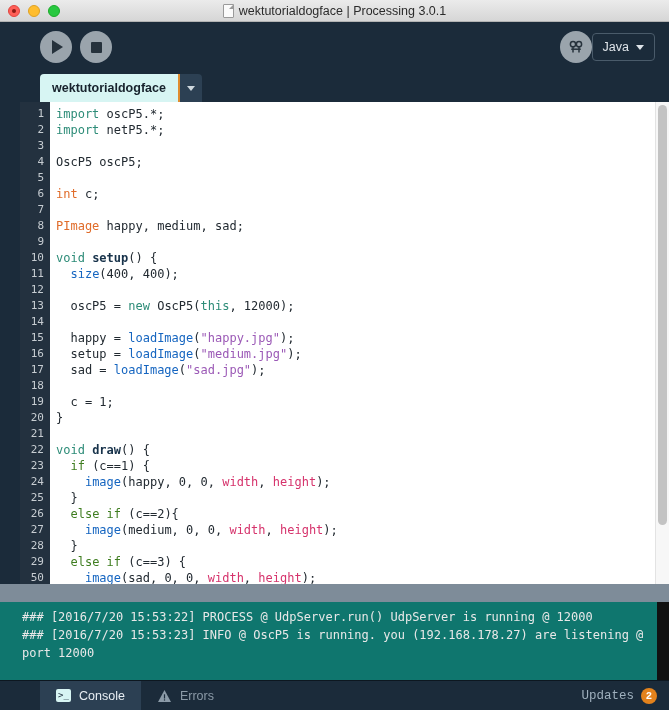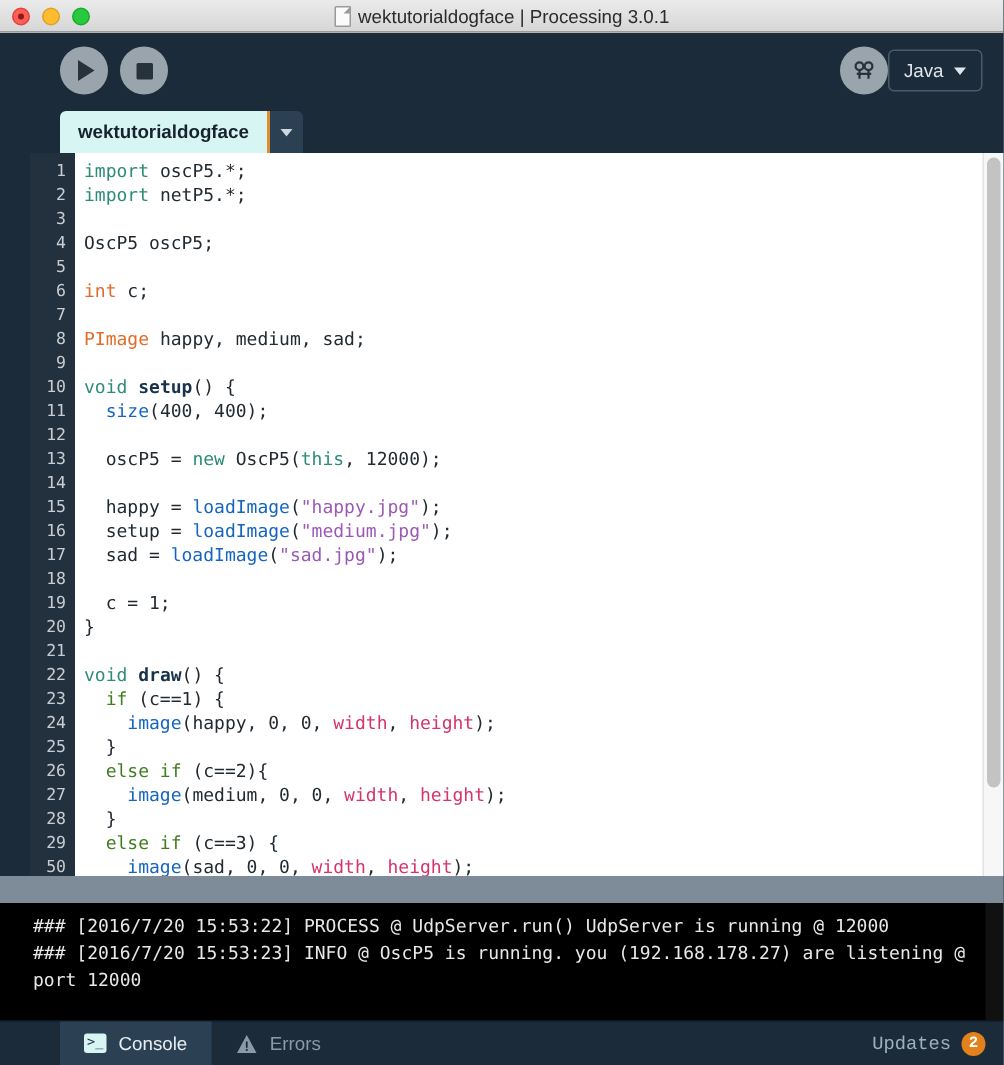--- a/index.html
+++ b/index.html
@@ -159,21 +159,21 @@
   .vthumb {
     position:absolute; left:2px; right:2px; top:3px; height:420px;
     background:#c3c3c3; border-radius:5px;
   }
 
   
   .splitter { flex:0 0 18px; height:18px; background:#7e8c99; cursor:row-resize; }
 
   
   .console {
-    flex:0 0 78px; height:78px; background:#000000;
+    flex:0 0 78px; height:78px; background:#0f766e;
     padding:6px 0 0 22px; overflow:hidden; position:relative;
   }
   .console-line {
     font-family:"DejaVu Sans Mono", monospace;
     font-size:12px; line-height:18px; color:#e8e8e8; white-space:pre-wrap;
   }
   .console-scroll {
     position:absolute; right:0; top:0; bottom:0; width:12px; background:#111;
   }
 

